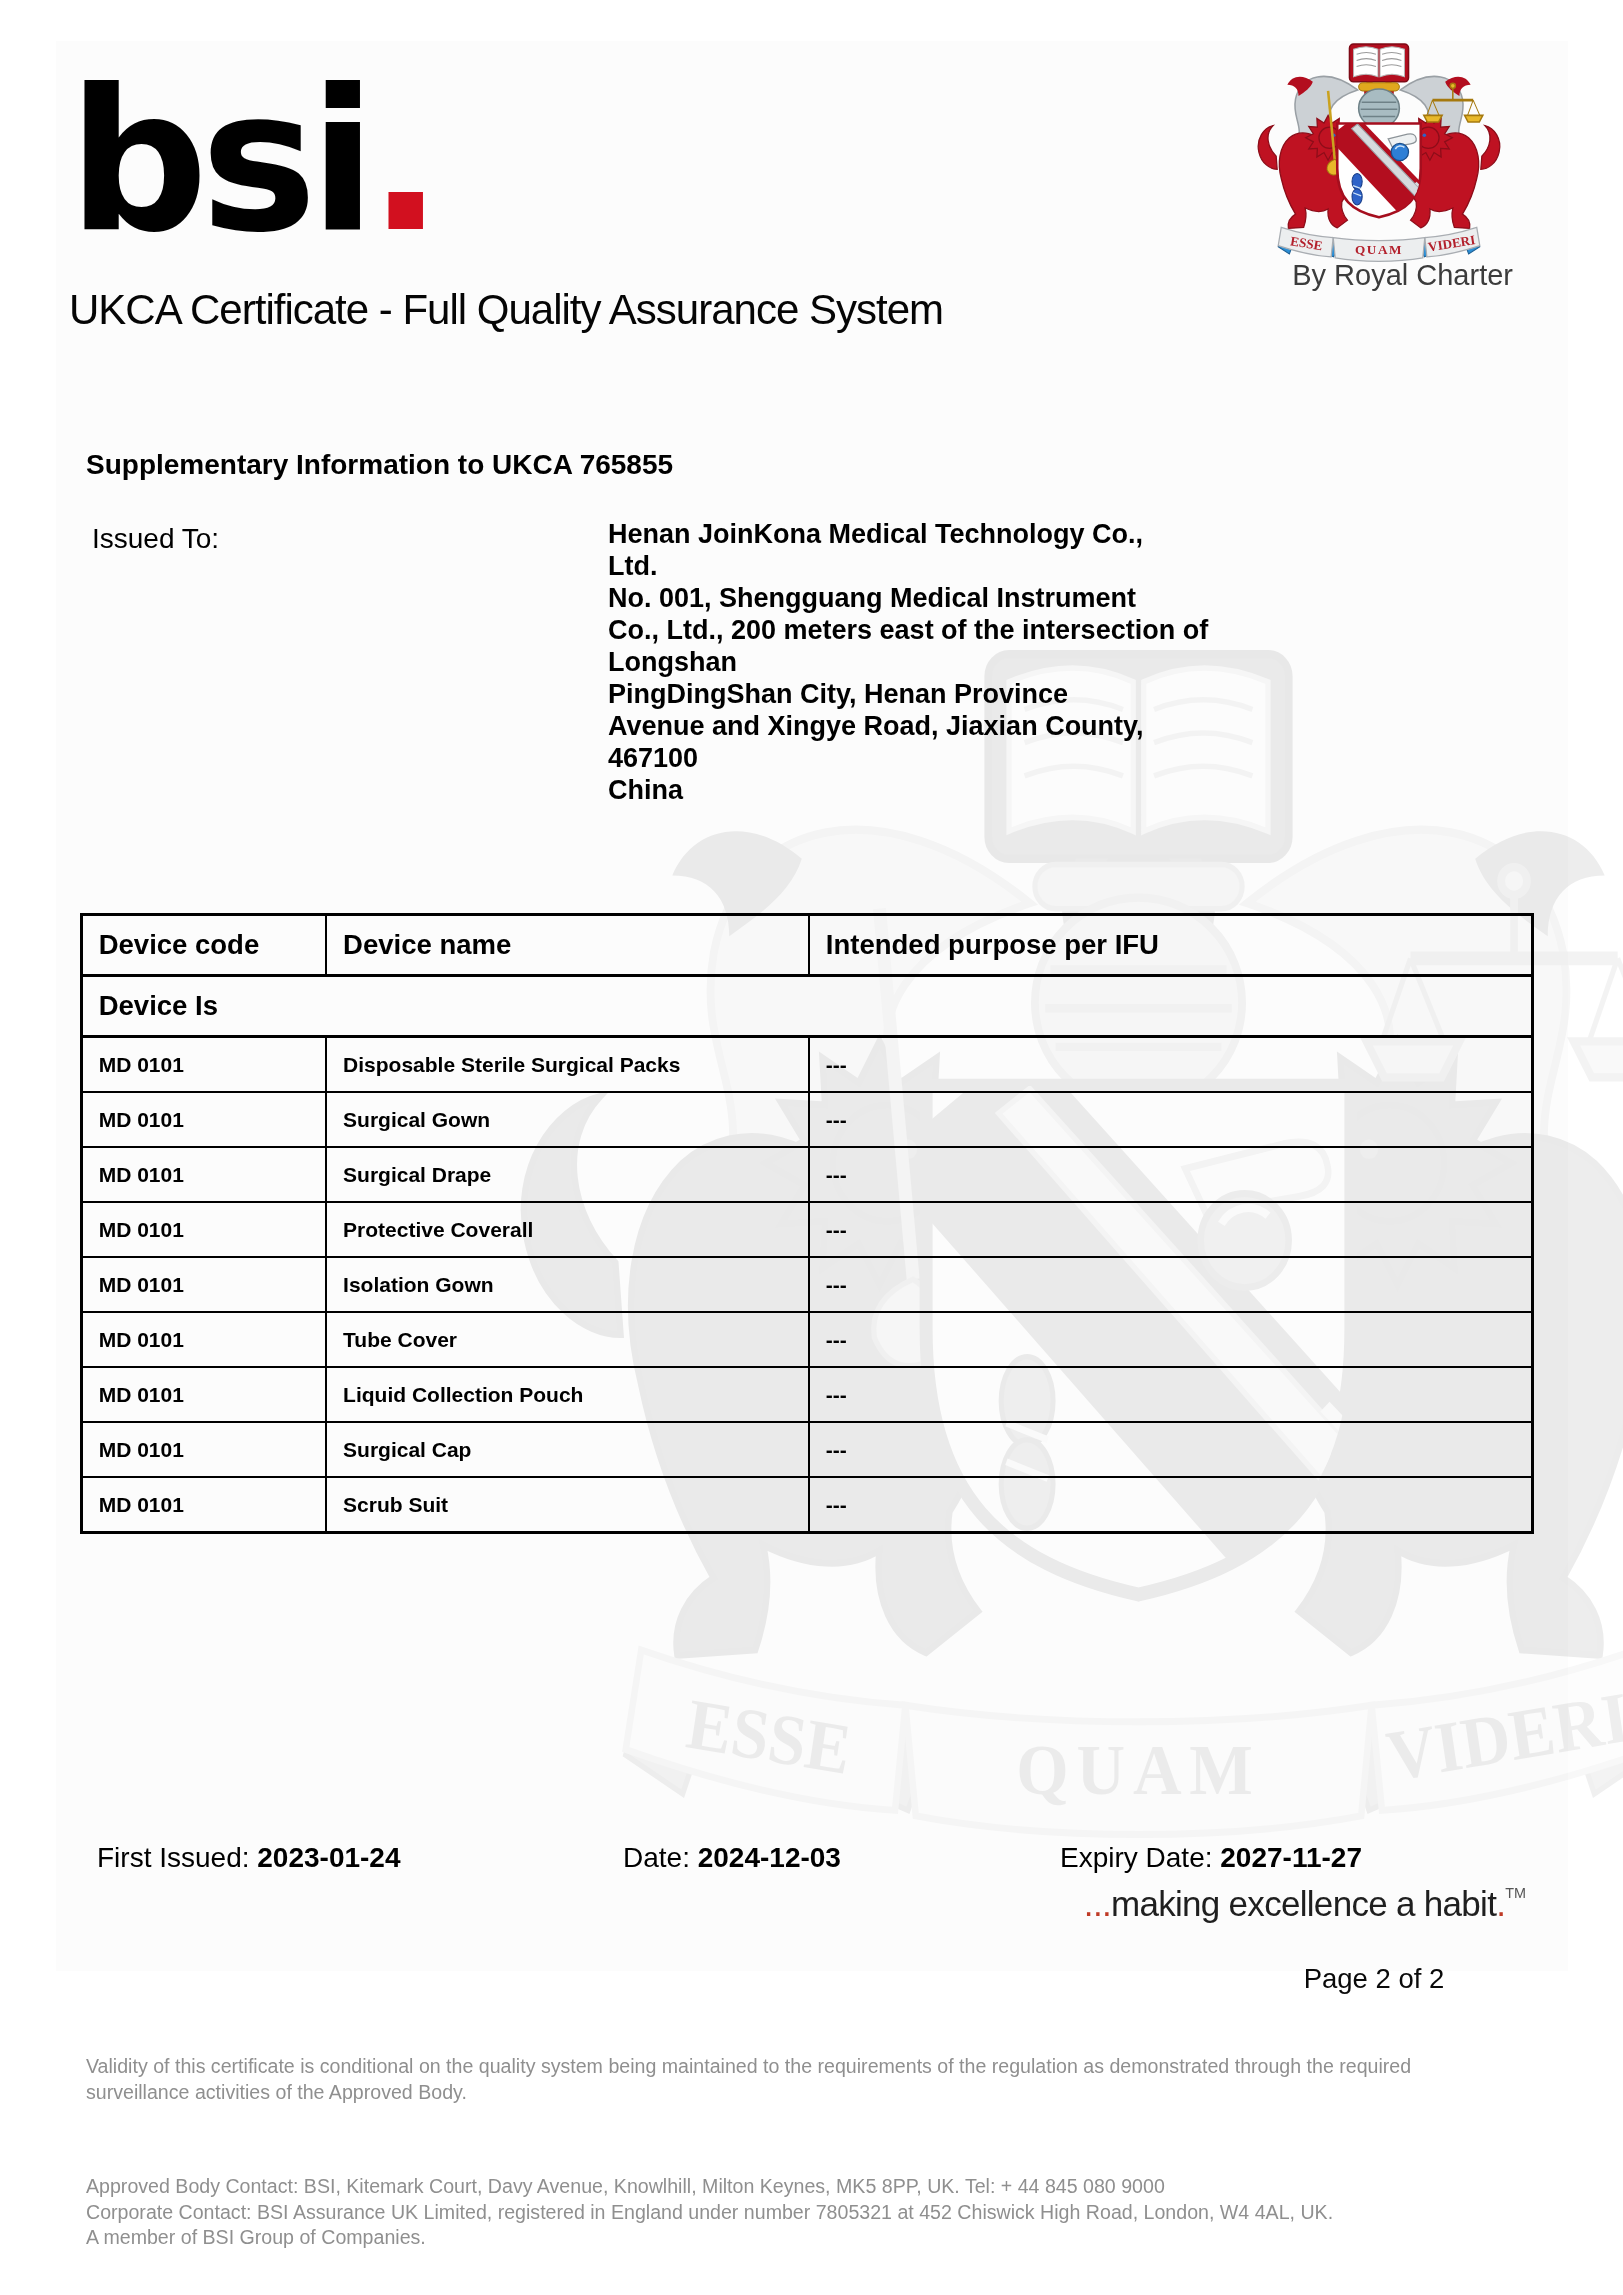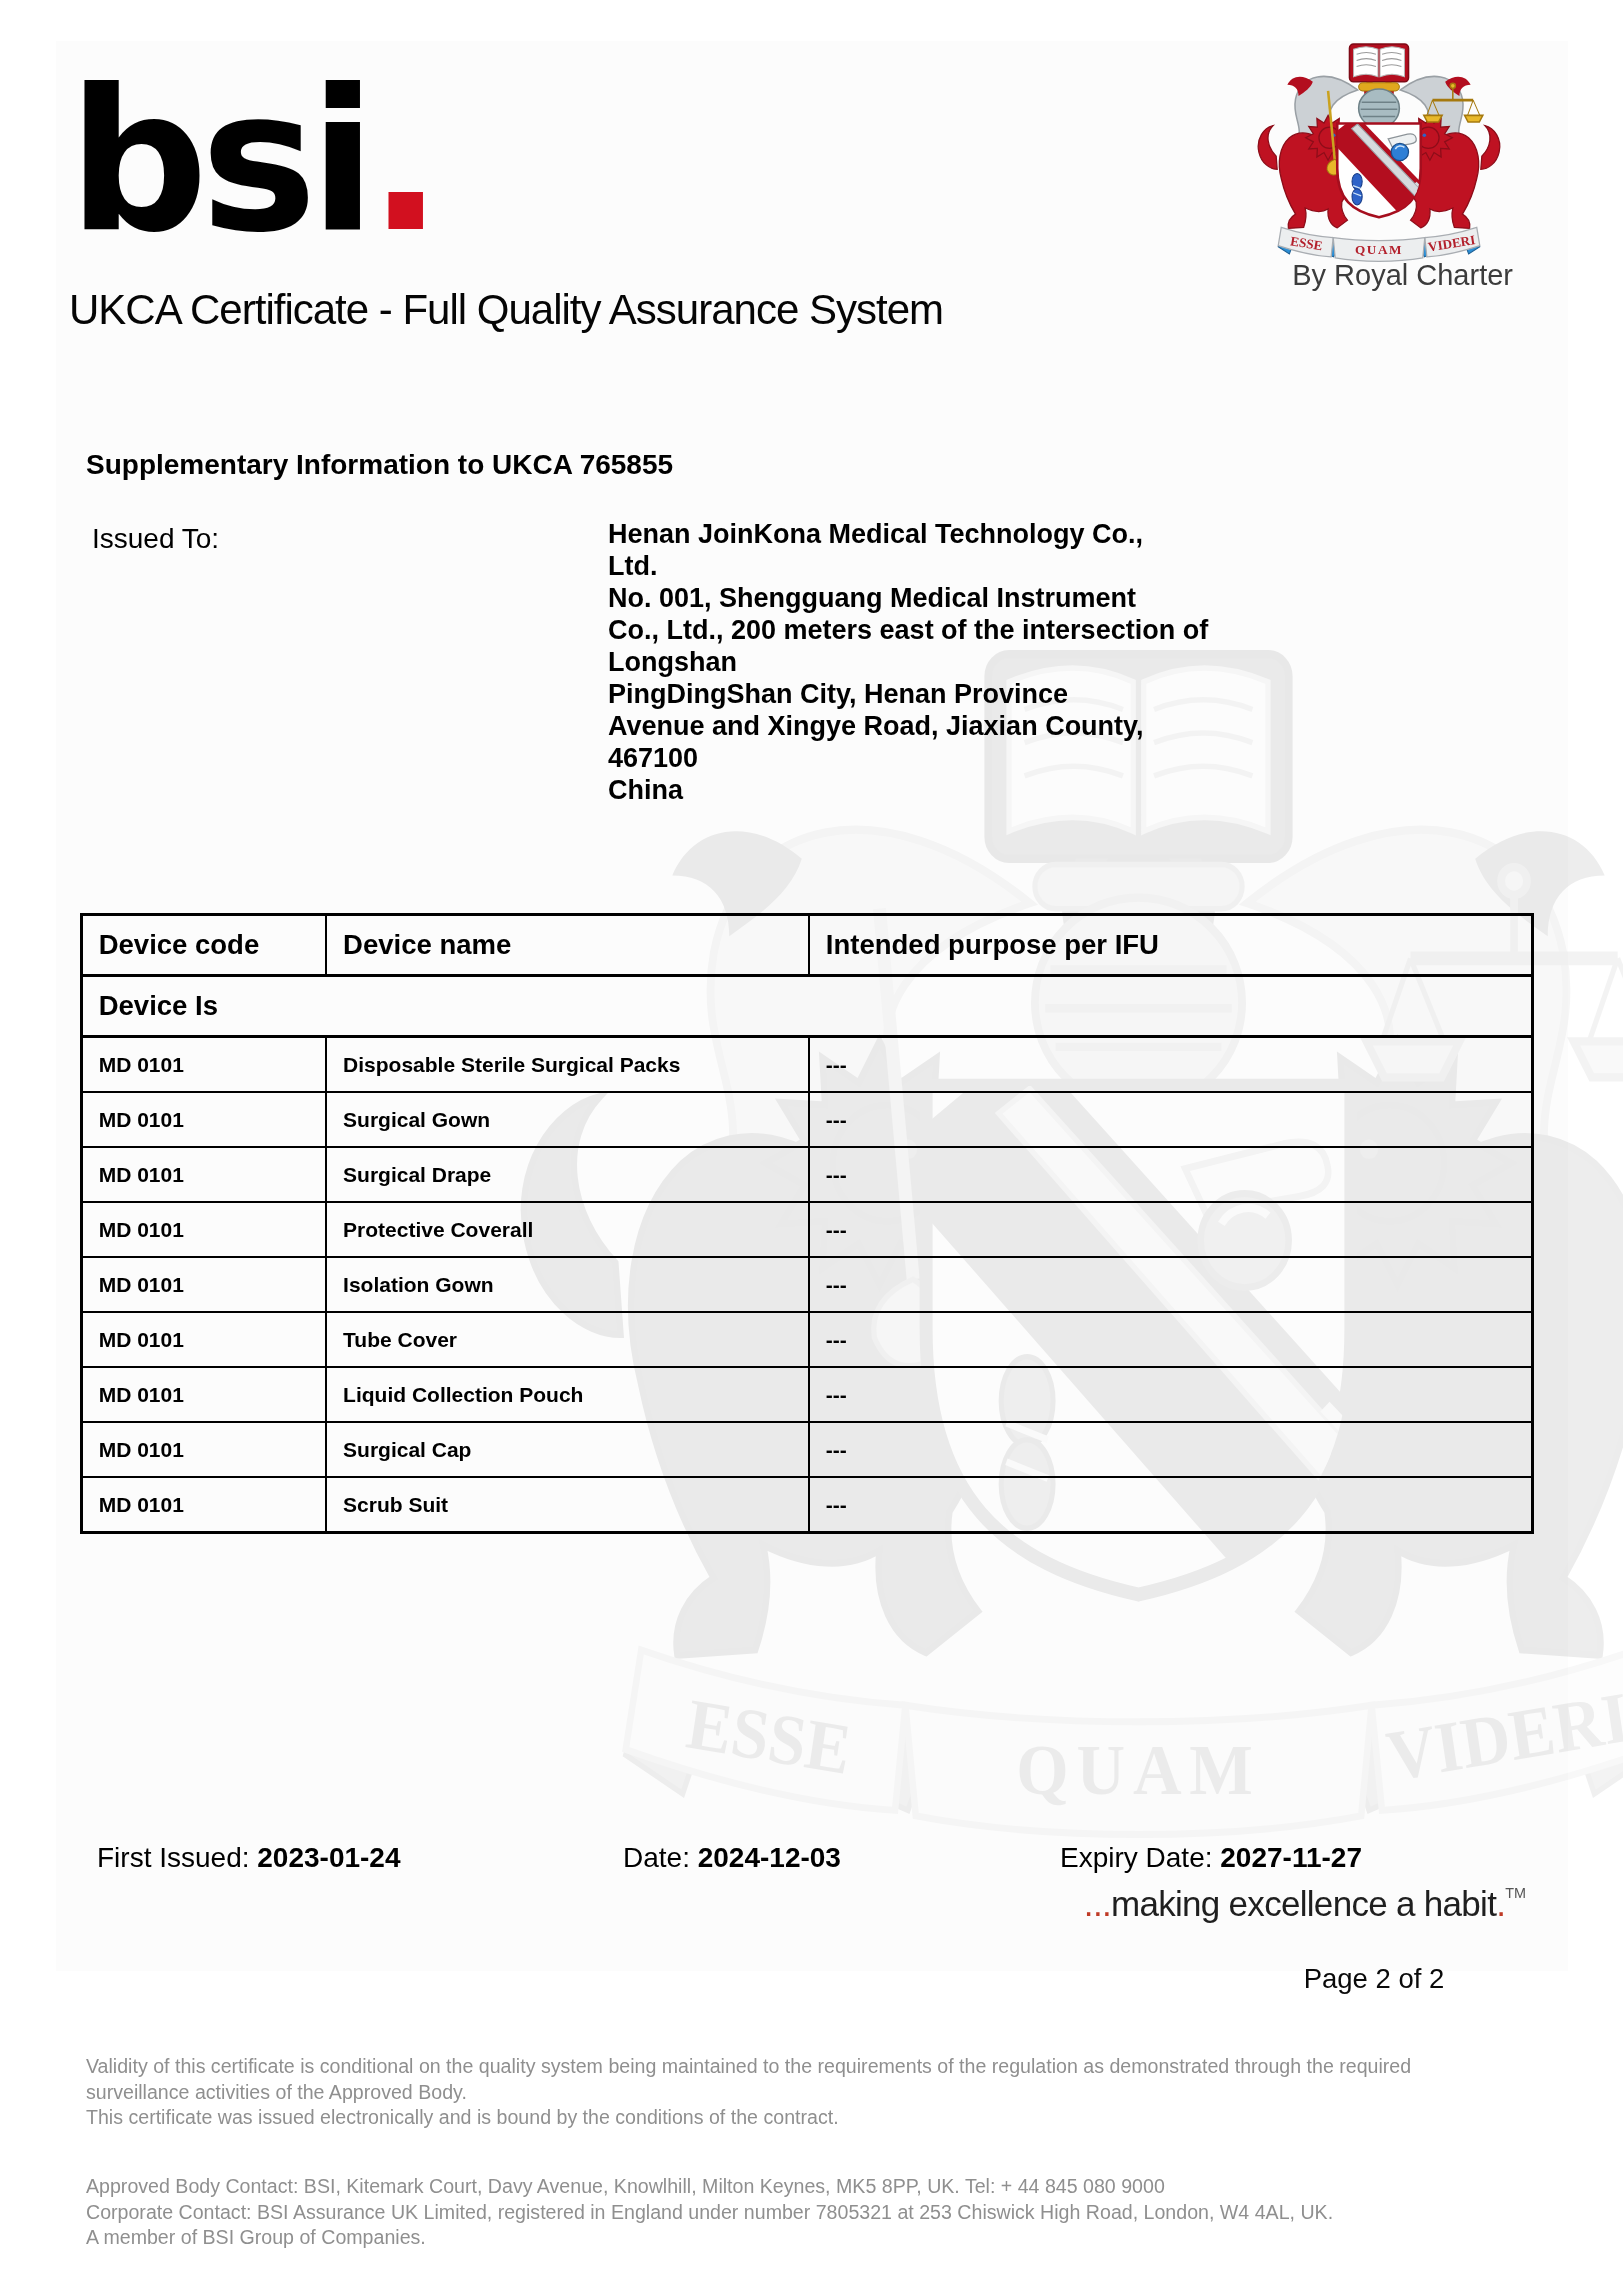--- a/index.html
+++ b/index.html
@@ -248,21 +248,20 @@
     <div class="date-expiry"><span>Expiry Date:</span>&nbsp;<b>2027-11-27</b></div>
   </div>
 
   <div class="tagline"><span class="red">...</span><span>making excellence a habit</span><span class="red">.</span><sup>TM</sup></div>
 
   <div class="page-number">Page 2 of 2</div>
 
   <div class="footnote validity">
     <div>Validity of this certificate is conditional on the quality system being maintained to the requirements of the regulation as demonstrated through the required</div>
     <div>surveillance activities of the Approved Body.</div>
-    <div>This certificate was issued electronically and is bound by the conditions of the contract.</div>
   </div>
   <div class="footnote contact">
     <div>Approved Body Contact: BSI, Kitemark Court, Davy Avenue, Knowlhill, Milton Keynes, MK5 8PP, UK. Tel: + 44 845 080 9000</div>
-    <div>Corporate Contact: BSI Assurance UK Limited, registered in England under number 7805321 at 253 Chiswick High Road, London, W4 4AL, UK.</div>
+    <div>Corporate Contact: BSI Assurance UK Limited, registered in England under number 7805321 at 452 Chiswick High Road, London, W4 4AL, UK.</div>
     <div>A member of BSI Group of Companies.</div>
   </div>
 </div>
 
 
 </body></html>

